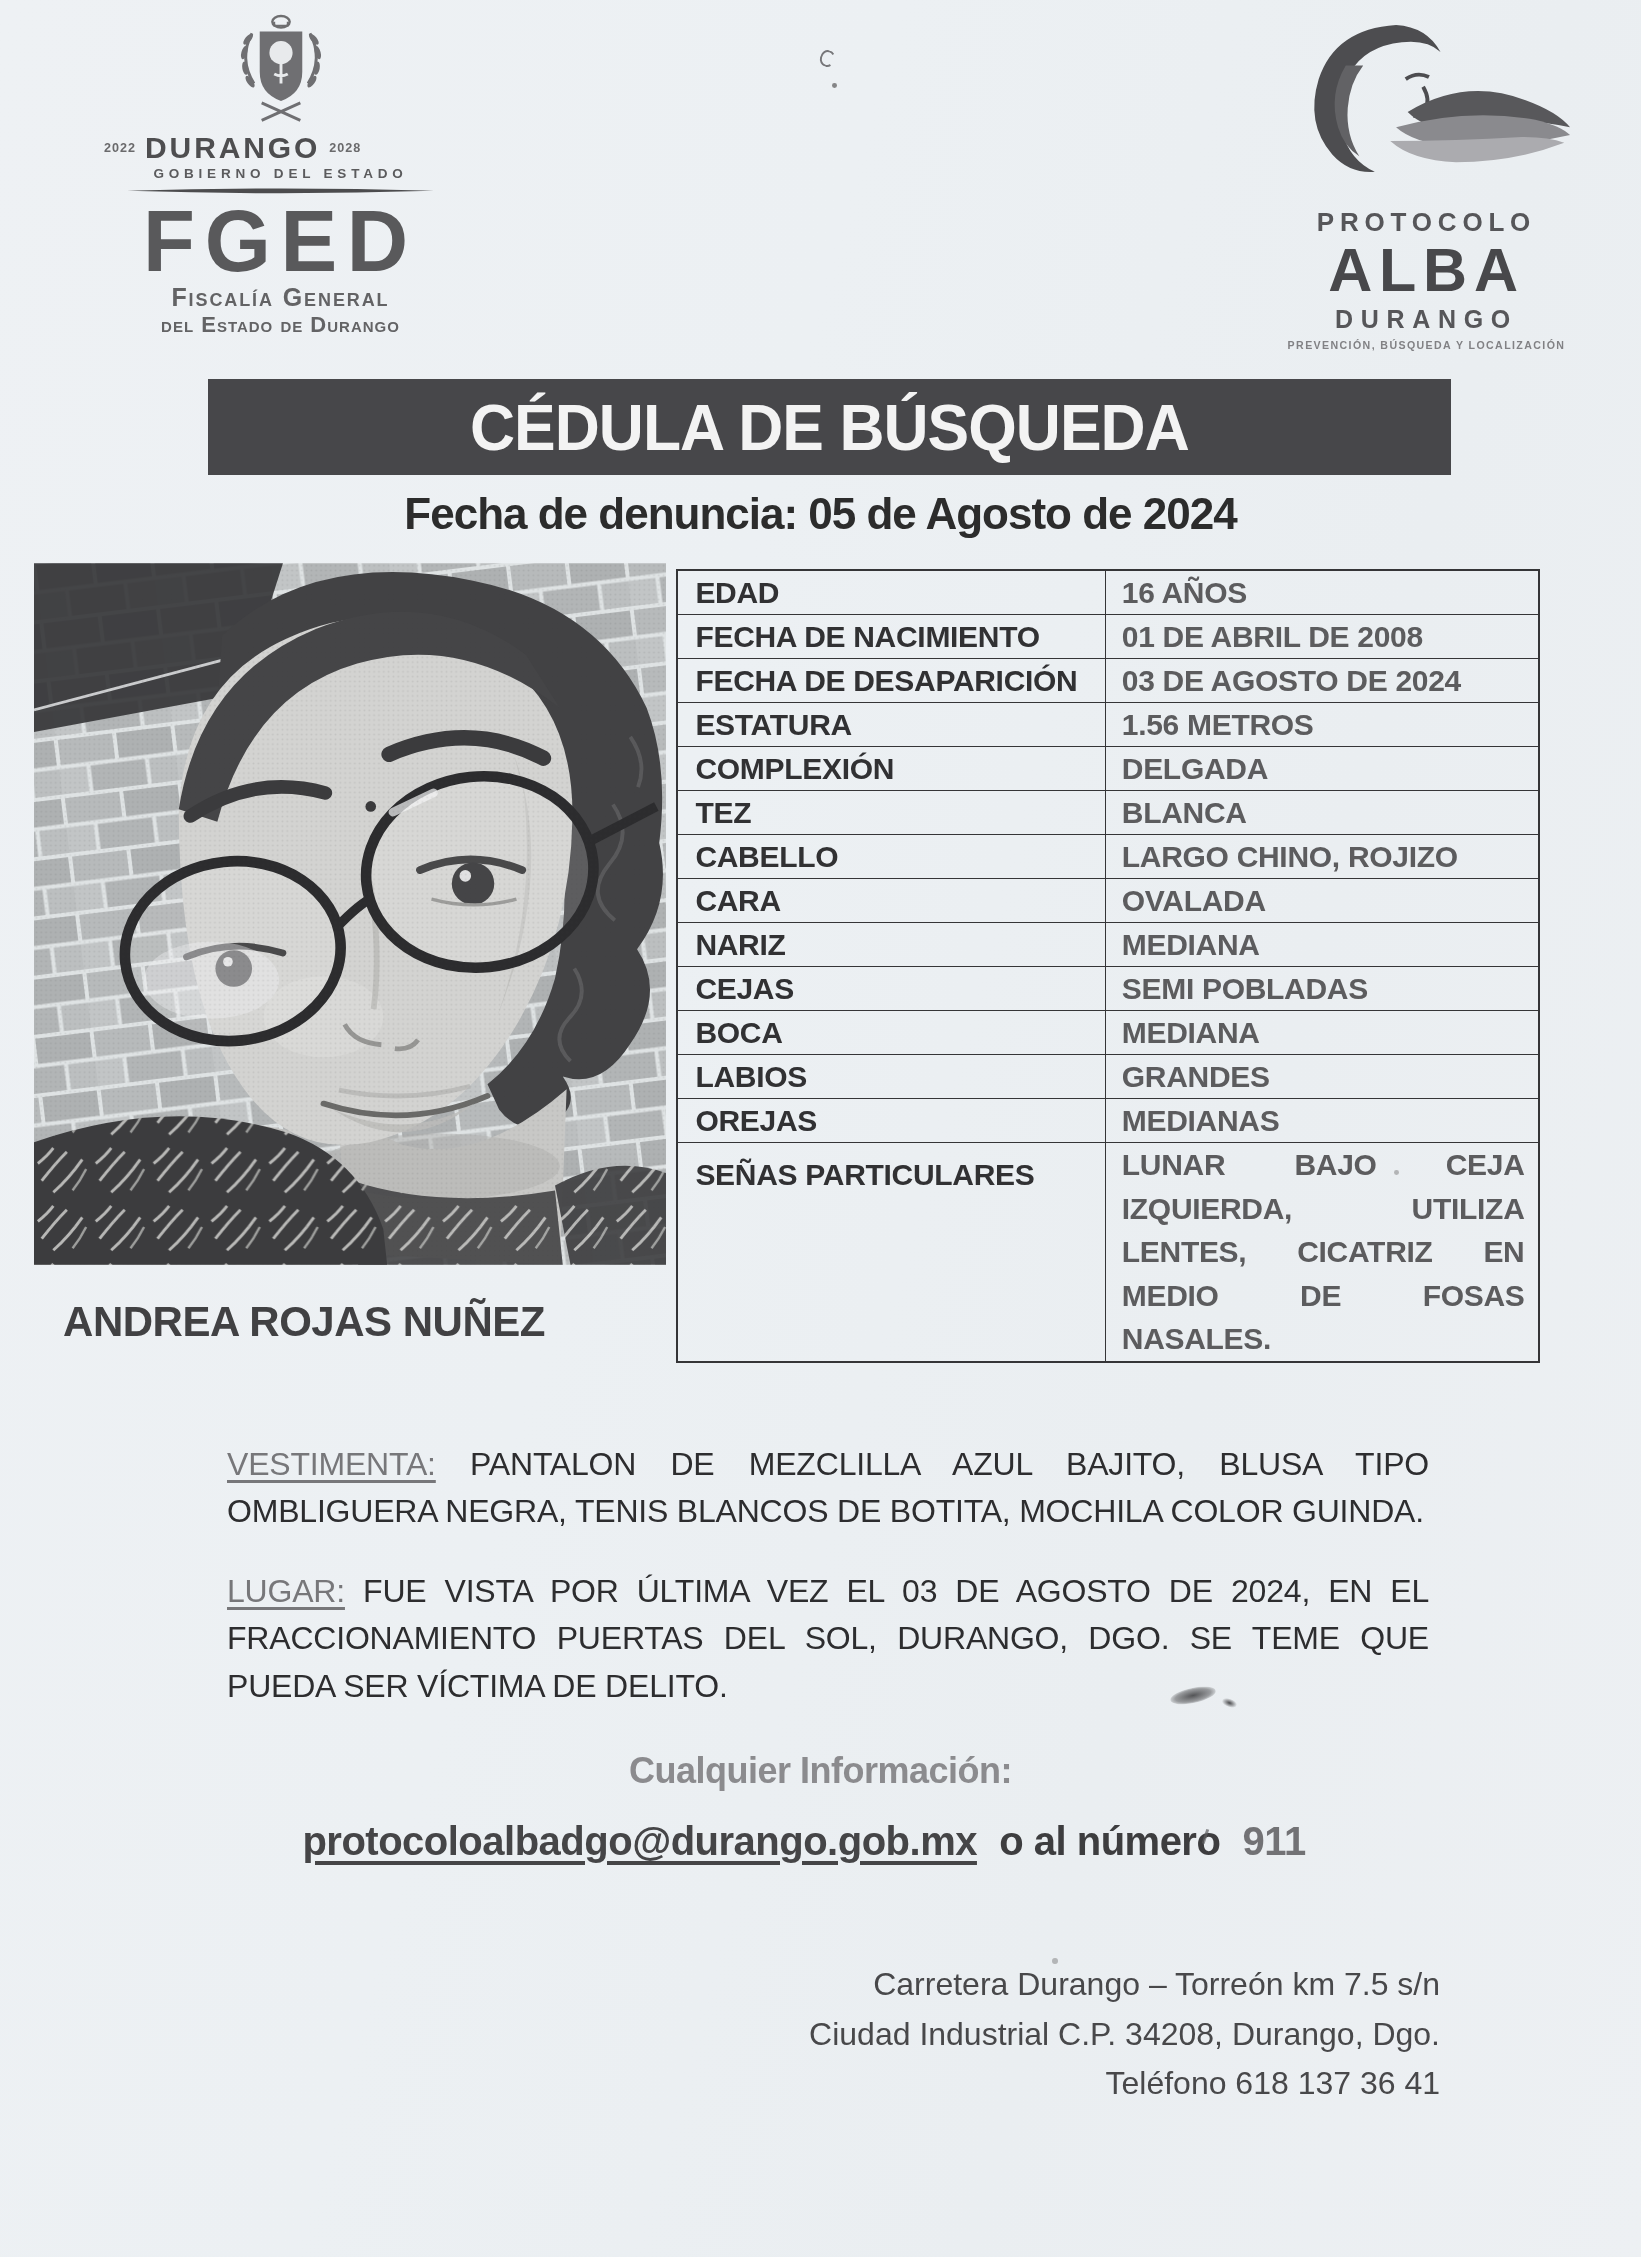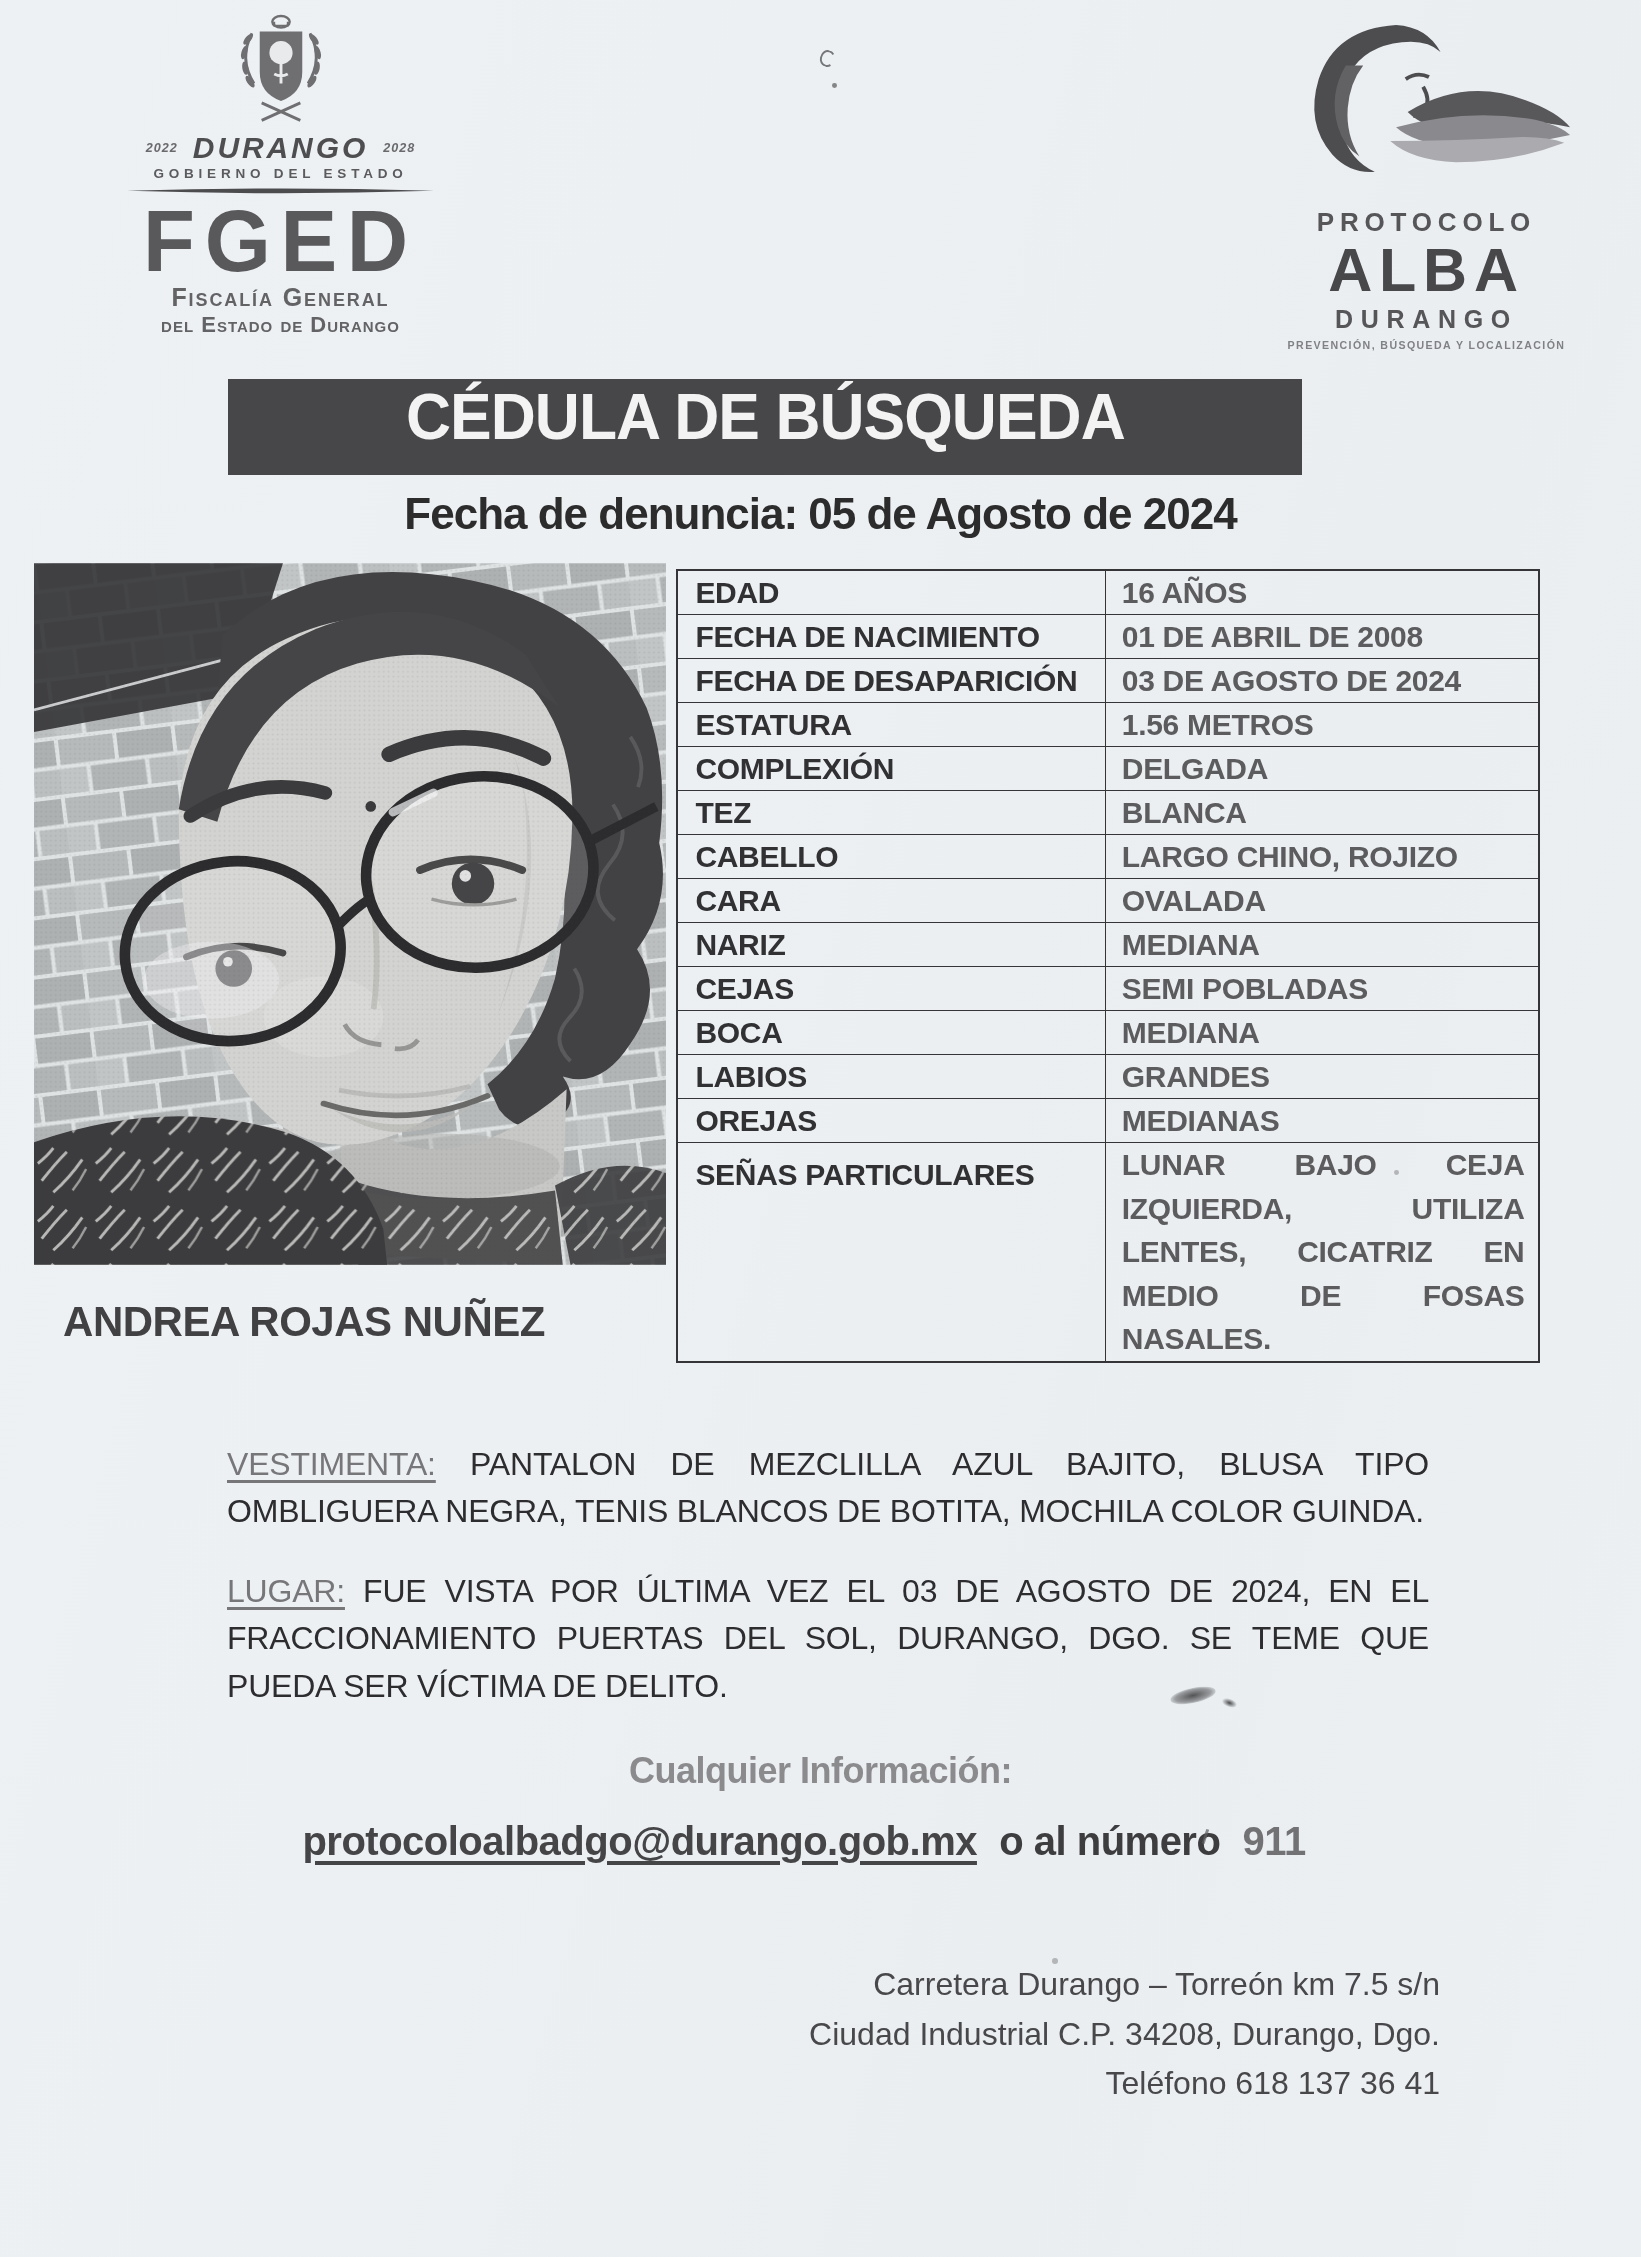--- a/index.html
+++ b/index.html
@@ -5,37 +5,37 @@
   html,body{margin:0;padding:0;}
   body{background:#d8dbde;font-family:"Liberation Sans",sans-serif;}
   .page{
     position:relative;width:1641px;height:2257px;margin:0 auto;
     background:linear-gradient(105deg,#eef1f4 0%,#ecf0f3 40%,#eaeef1 70%,#edf0f3 100%);
     overflow:hidden;color:#2e2e2e;
   }
   
   .logo-left{position:absolute;left:104px;top:13.5px;width:353px;text-align:center;}
   .crest{display:block;margin:0 auto;}
-  .state-line{margin-top:1.9px;display:flex;align-items:center;justify-content:center;gap:15px;font-style:italic;}
+  .state-line{margin-top:1.9px;display:flex;align-items:center;gap:9px;}
   .state-line .yr{font-size:12.6px;font-weight:bold;color:#6a6a6c;letter-spacing:1px;}
   .state-line .state{font-size:30px;font-weight:bold;color:#4e4e50;letter-spacing:2.9px;}
   .gov-line{font-size:13.5px;color:#5b5b5d;letter-spacing:4.8px;margin-top:1px;font-weight:bold;}
   .divider{margin:4.8px auto 0;display:block;}
   .fged{font-size:85px;font-weight:bold;color:#59595b;letter-spacing:9.7px;line-height:1.0;margin-top:1.9px;transform:scaleY(1.02);}
   .org1{font-size:25px;color:#636365;letter-spacing:1.9px;font-variant:small-caps;font-weight:bold;margin-top:0px;}
   .org2{font-size:22px;color:#636365;letter-spacing:1px;font-variant:small-caps;font-weight:bold;}
   .logo-right{position:absolute;left:1276px;top:19.3px;width:301px;text-align:center;}
   .proto{font-size:26px;color:#565659;letter-spacing:5.8px;font-weight:bold;margin-top:3.9px;}
   .alba{font-size:61px;color:#48484b;letter-spacing:6.8px;font-weight:bold;line-height:1.0;margin-top:1.9px;}
   .alba-dgo{font-size:25px;color:#565659;letter-spacing:7.7px;font-weight:bold;margin-top:3.9px;}
   .alba-cap{font-size:10.6px;color:#818184;letter-spacing:1.4px;margin-top:4.8px;font-weight:bold;}
   
   .title-bar{
-    position:absolute;left:228px;top:379px;width:1074px;height:96px;
-    background:#47474a;display:flex;justify-content:center;
+    position:absolute;left:208px;top:379px;width:1243px;height:96px;
+    background:#47474a;display:flex;align-items:center;justify-content:center;
   }
   .title-bar span{
     color:#f3f3f3;font-size:65px;font-weight:bold;letter-spacing:-1px;
     transform:scaleX(0.96);white-space:nowrap;
   }
   .date-line{
     position:absolute;left:0;top:489px;width:1641px;text-align:center;
     font-size:44px;font-weight:bold;color:#2c2c2c;letter-spacing:-1px;
   }
   

